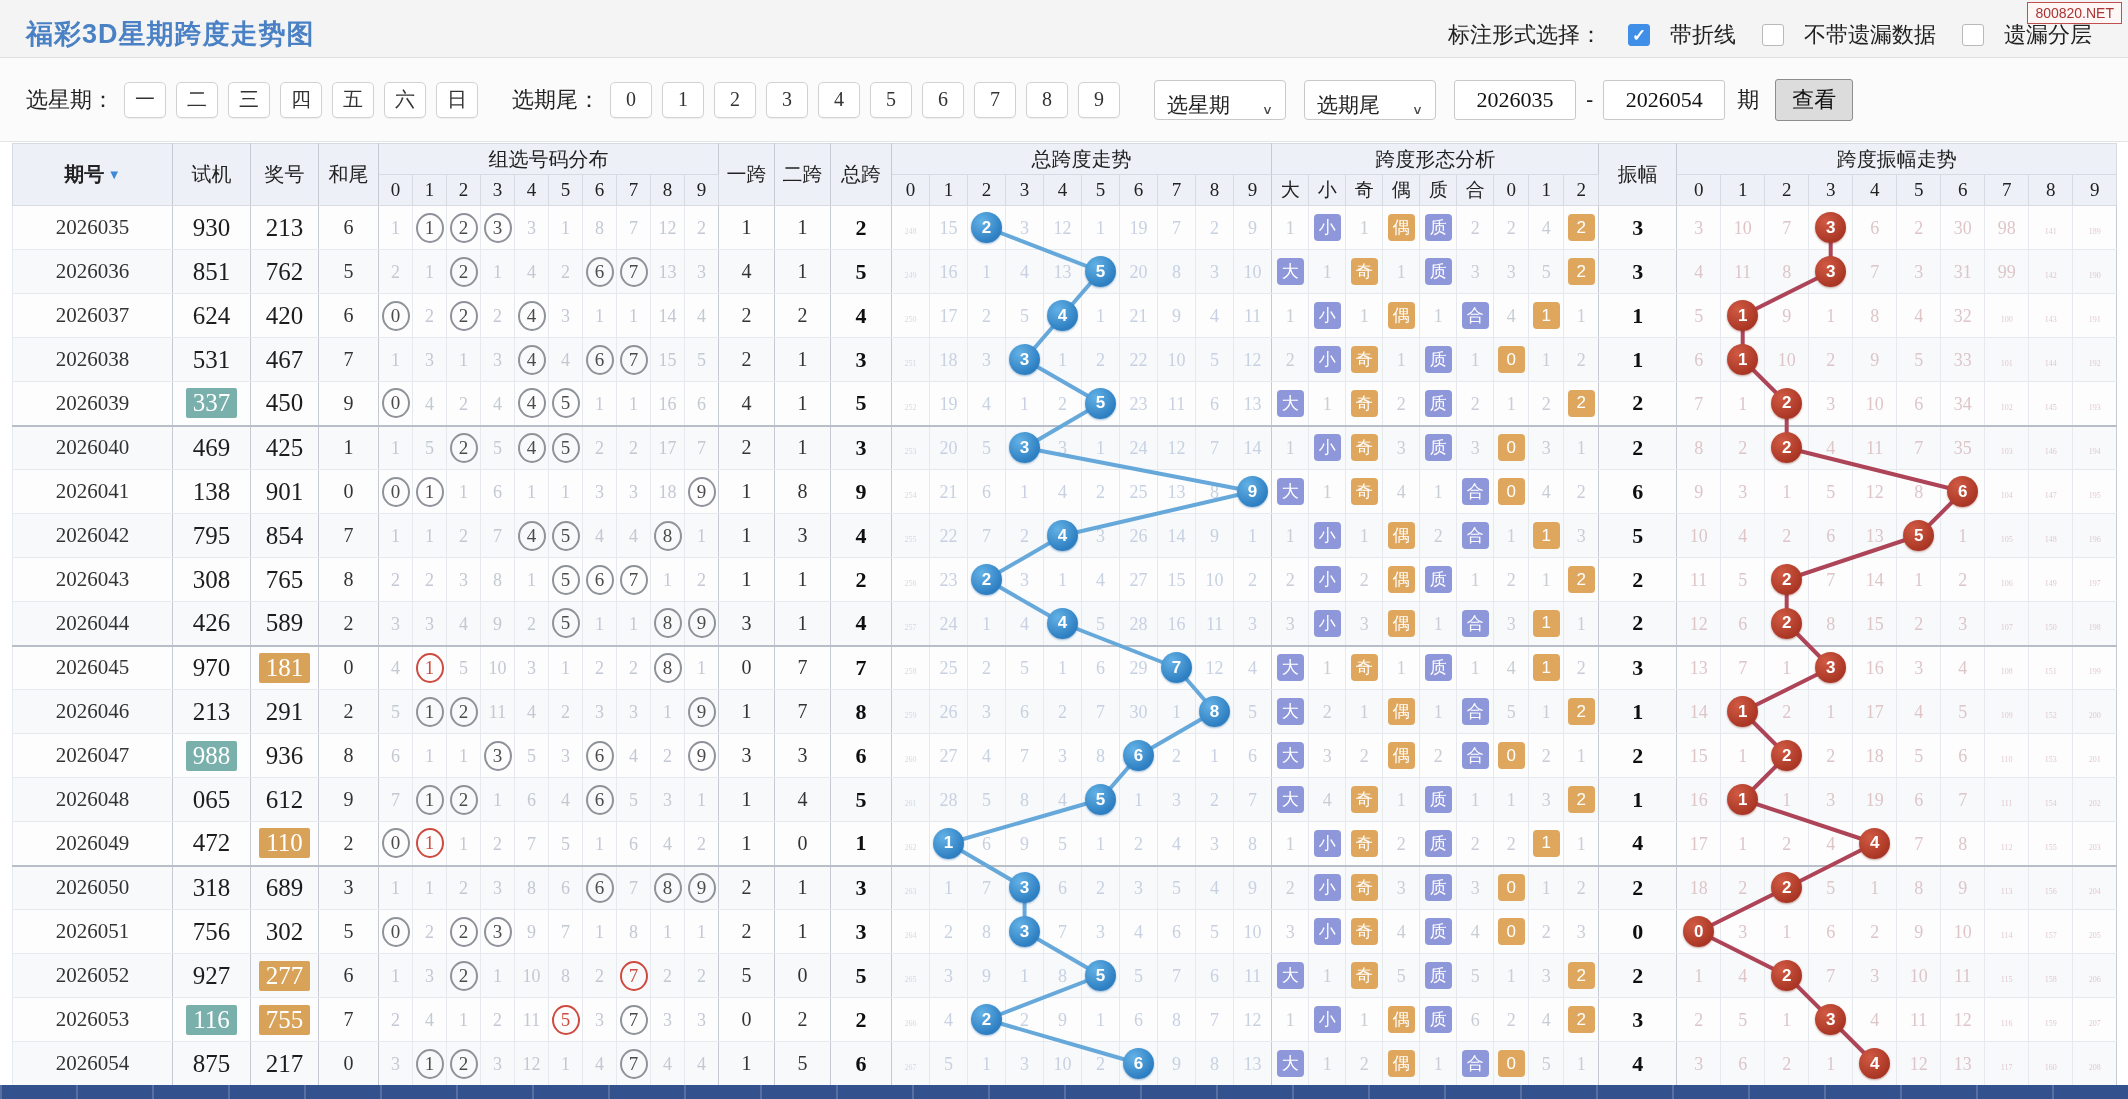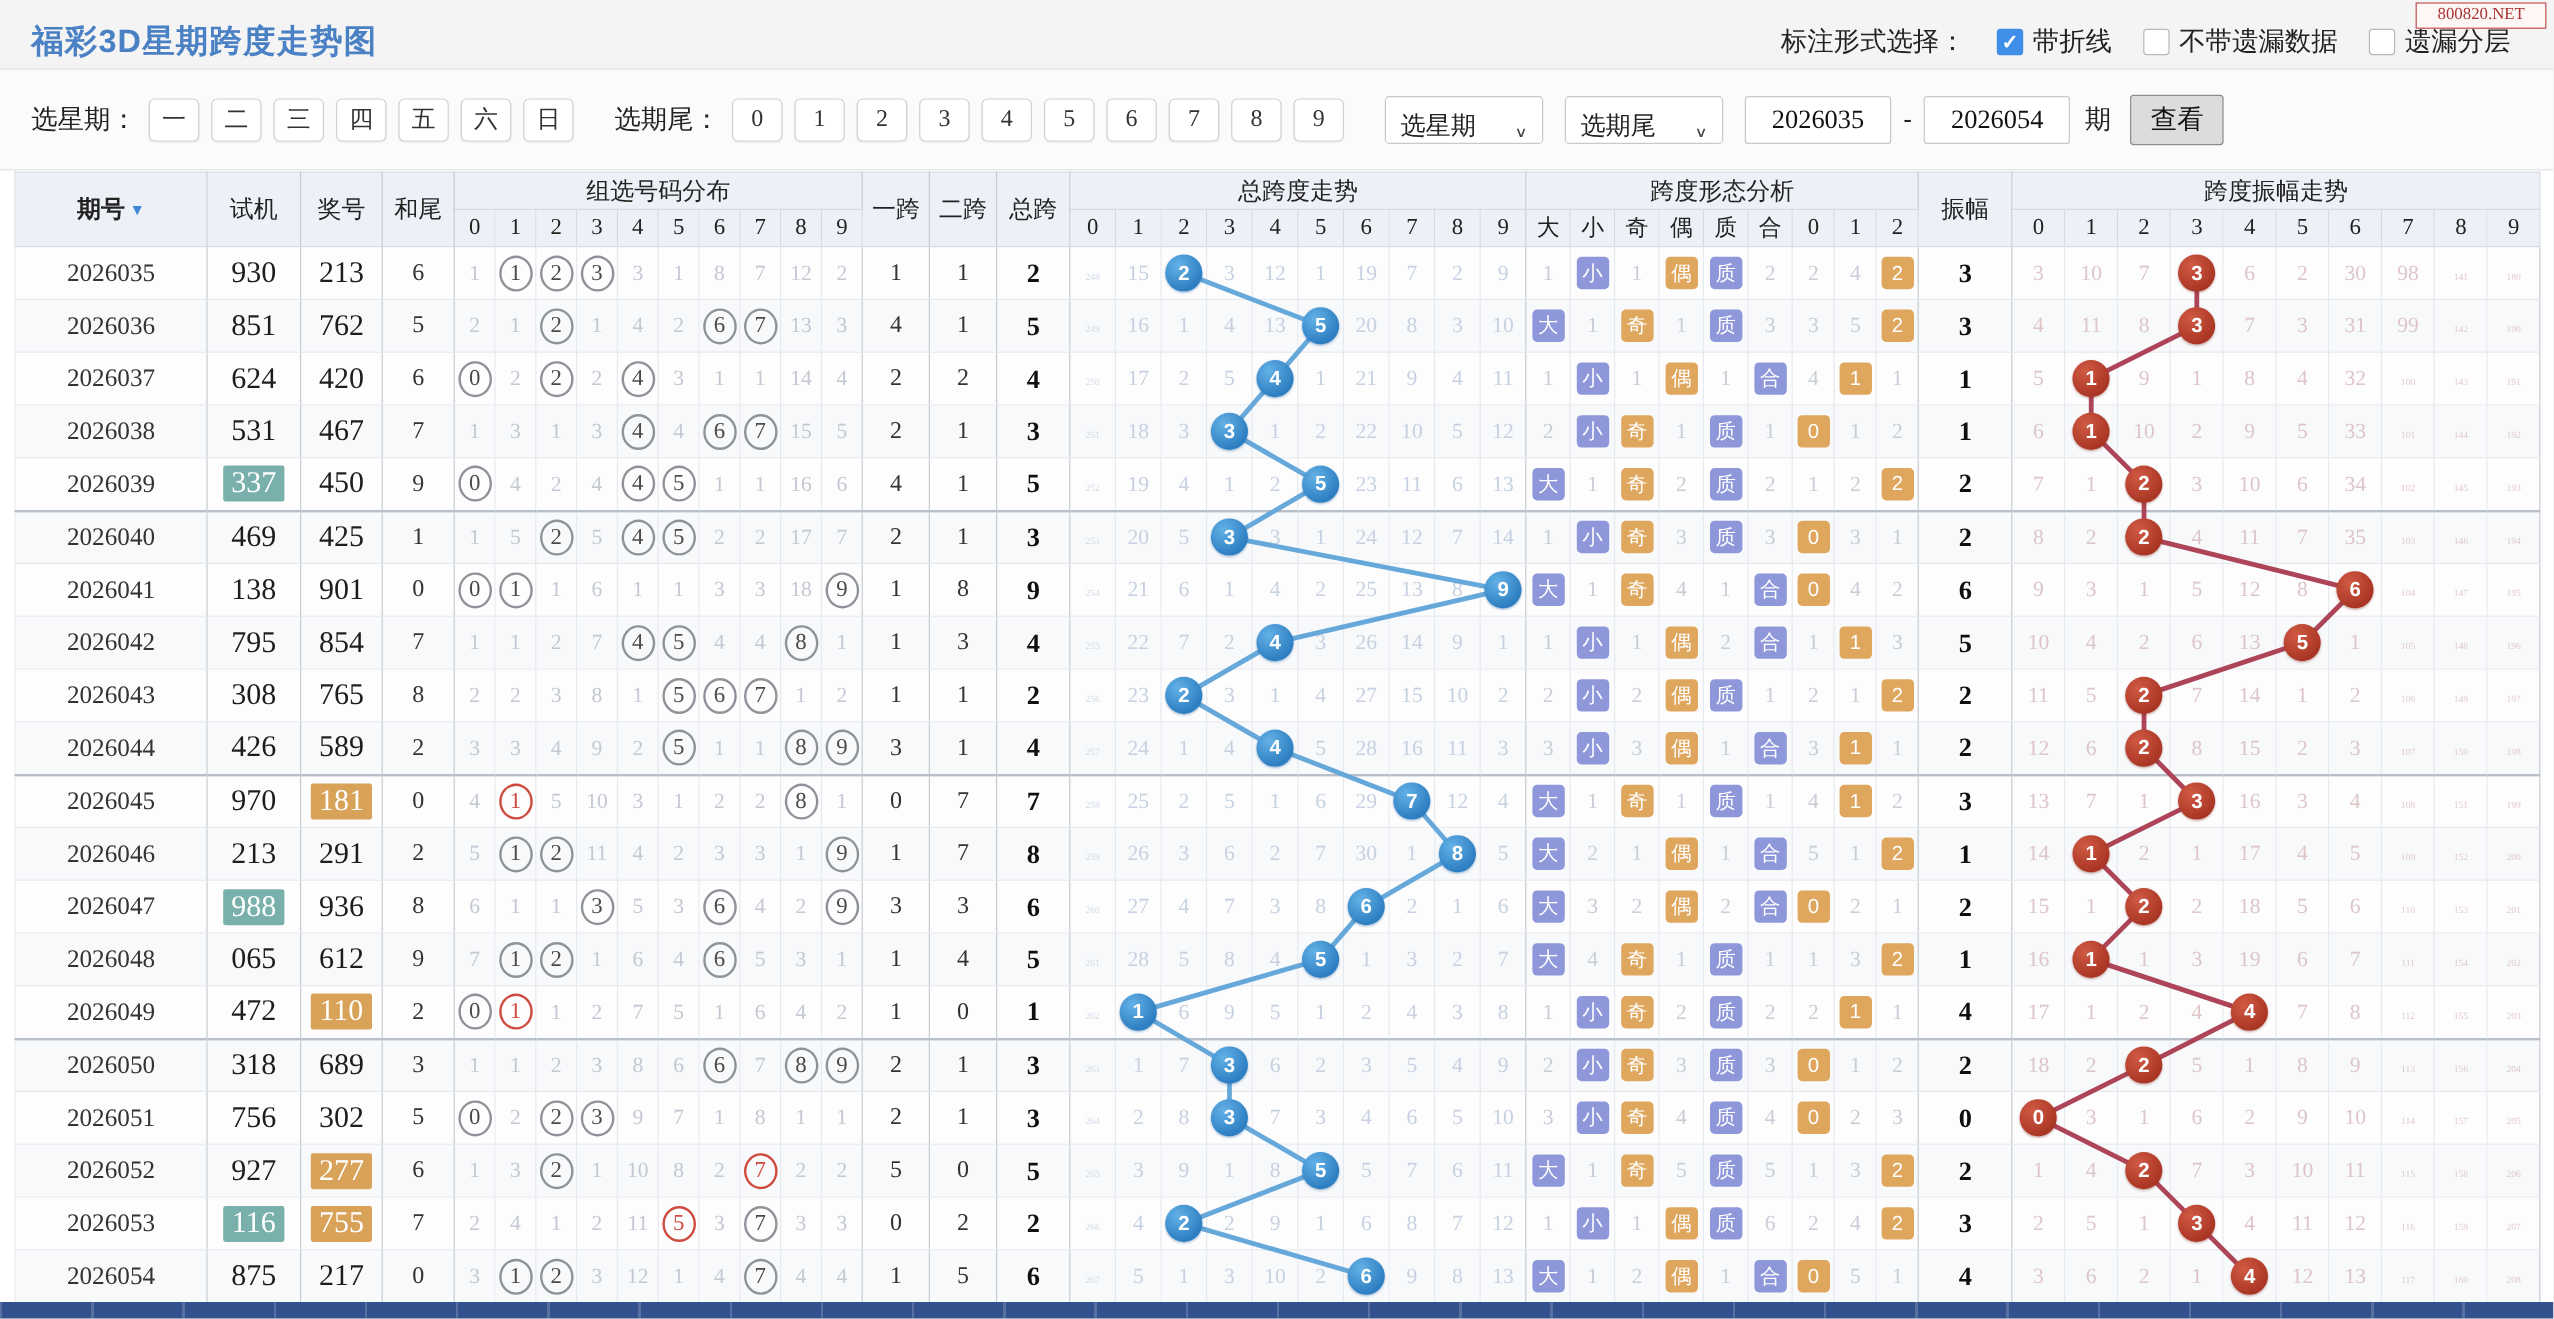--- a/index.html
+++ b/index.html
@@ -2,23 +2,23 @@
 <html><head>
 <meta charset="utf-8">
 <style>
   * { margin:0; padding:0; box-sizing:border-box; }
   html,body { background:#e9e9e9; }
   .page { position:relative; width:2128px; height:1099px; background:#fff; overflow:hidden;
           font-family:"Liberation Sans", sans-serif; }
   
   .topbar { position:relative; height:58px; background:#f4f4f4; border-bottom:1px solid #e0e0e0; }
   .title { position:absolute; left:26px; top:16px; font-size:27px; font-weight:bold; color:#4a80c4; letter-spacing:1px; }
-  .site-badge { position:absolute; right:6px; top:2px; font-size:14px; color:#a93434; border:1px solid #c05050; background:#fff7f6; padding:2px 17px; font-family:Liberation Serif, serif; }
+  .site-badge { position:absolute; right:6px; top:2px; font-size:14px; color:#a93434; border:1px solid #c05050; background:#fff7f6; padding:2px 7px; font-family:Liberation Sans, sans-serif; }
   .anno { position:absolute; right:36px; top:20px; display:flex; align-items:center; gap:26px; font-size:22px; color:#222; }
-  .anno-item { display:flex; align-items:center; gap:8px; cursor:pointer; }
+  .anno-item { display:flex; align-items:center; gap:20px; cursor:pointer; }
   .cbox { width:22px; height:22px; border:1px solid #b9b9b9; background:#fff; border-radius:3px; display:inline-flex; align-items:center; justify-content:center; }
   .cbox.on { background:#3f8ee8; border-color:#3f8ee8; }
   .cbox.on::after { content:"✓"; color:#fff; font-size:17px; font-weight:bold; }
   
   .controls { height:84px; background:#fbfbfb; border-bottom:1px solid #e3e3e3; display:flex; align-items:center; padding:0 26px; font-size:22px; color:#222; }
   .ctl-label { margin-right:10px; white-space:nowrap; }
   .btn-row { display:flex; gap:10px; margin-right:34px; }
   .pill { min-width:42px; height:36px; padding:0 10px; background:#fff; border:1px solid #d2d2d2; border-radius:5px; box-shadow:0 1px 1px rgba(0,0,0,.05); display:flex; align-items:center; justify-content:center; font-size:20px; color:#333; cursor:pointer; font-family:"Liberation Serif", serif; }
   .recent { display:flex; gap:26px; margin-left:auto; margin-right:28px; white-space:nowrap; }
   .recent span { cursor:pointer; }

